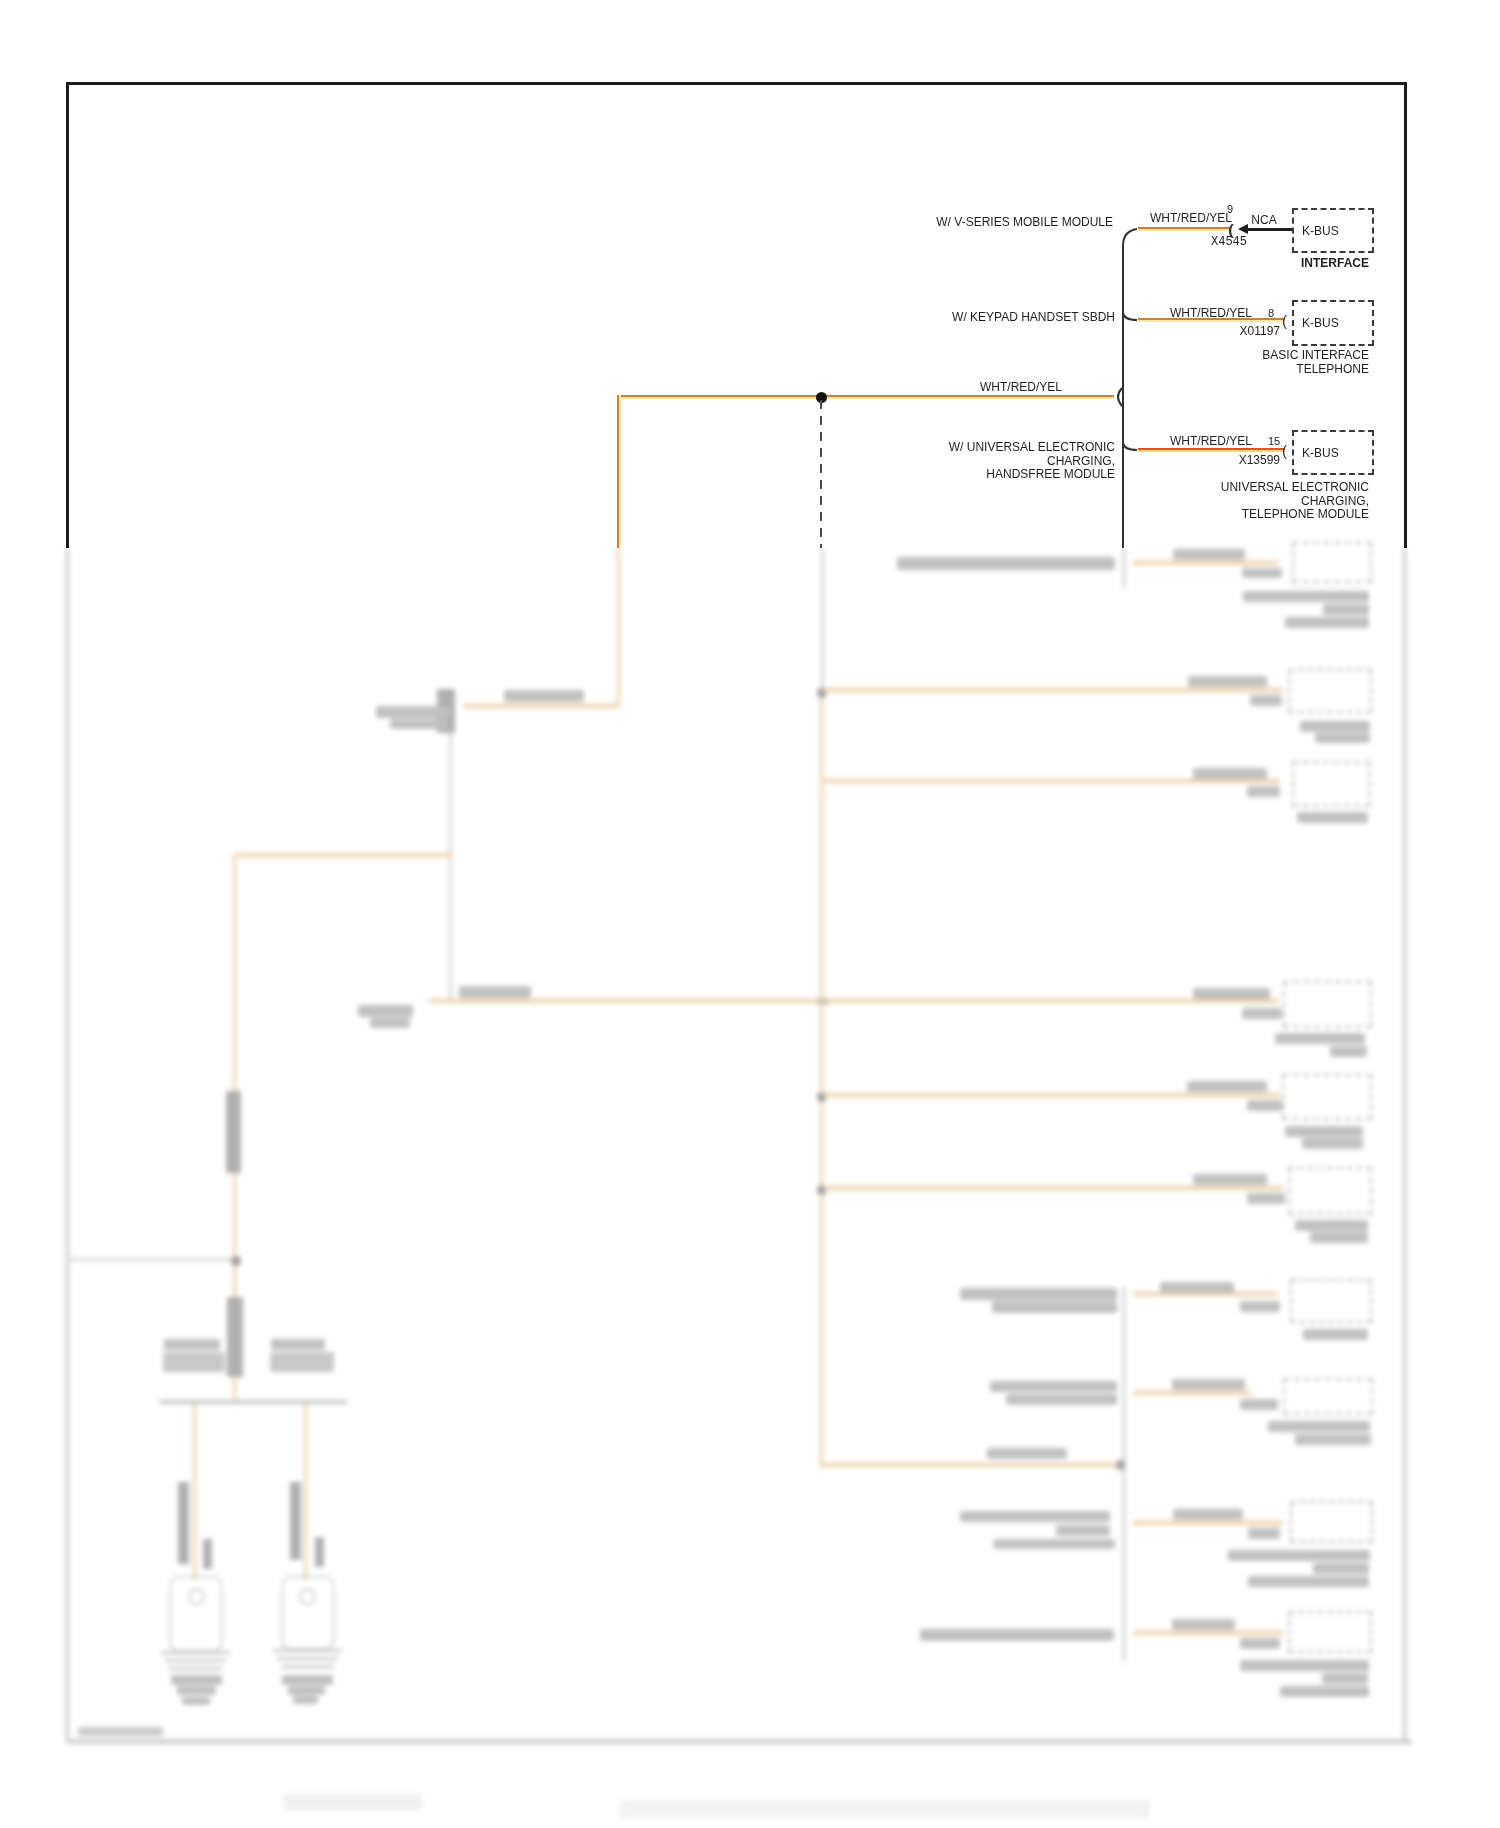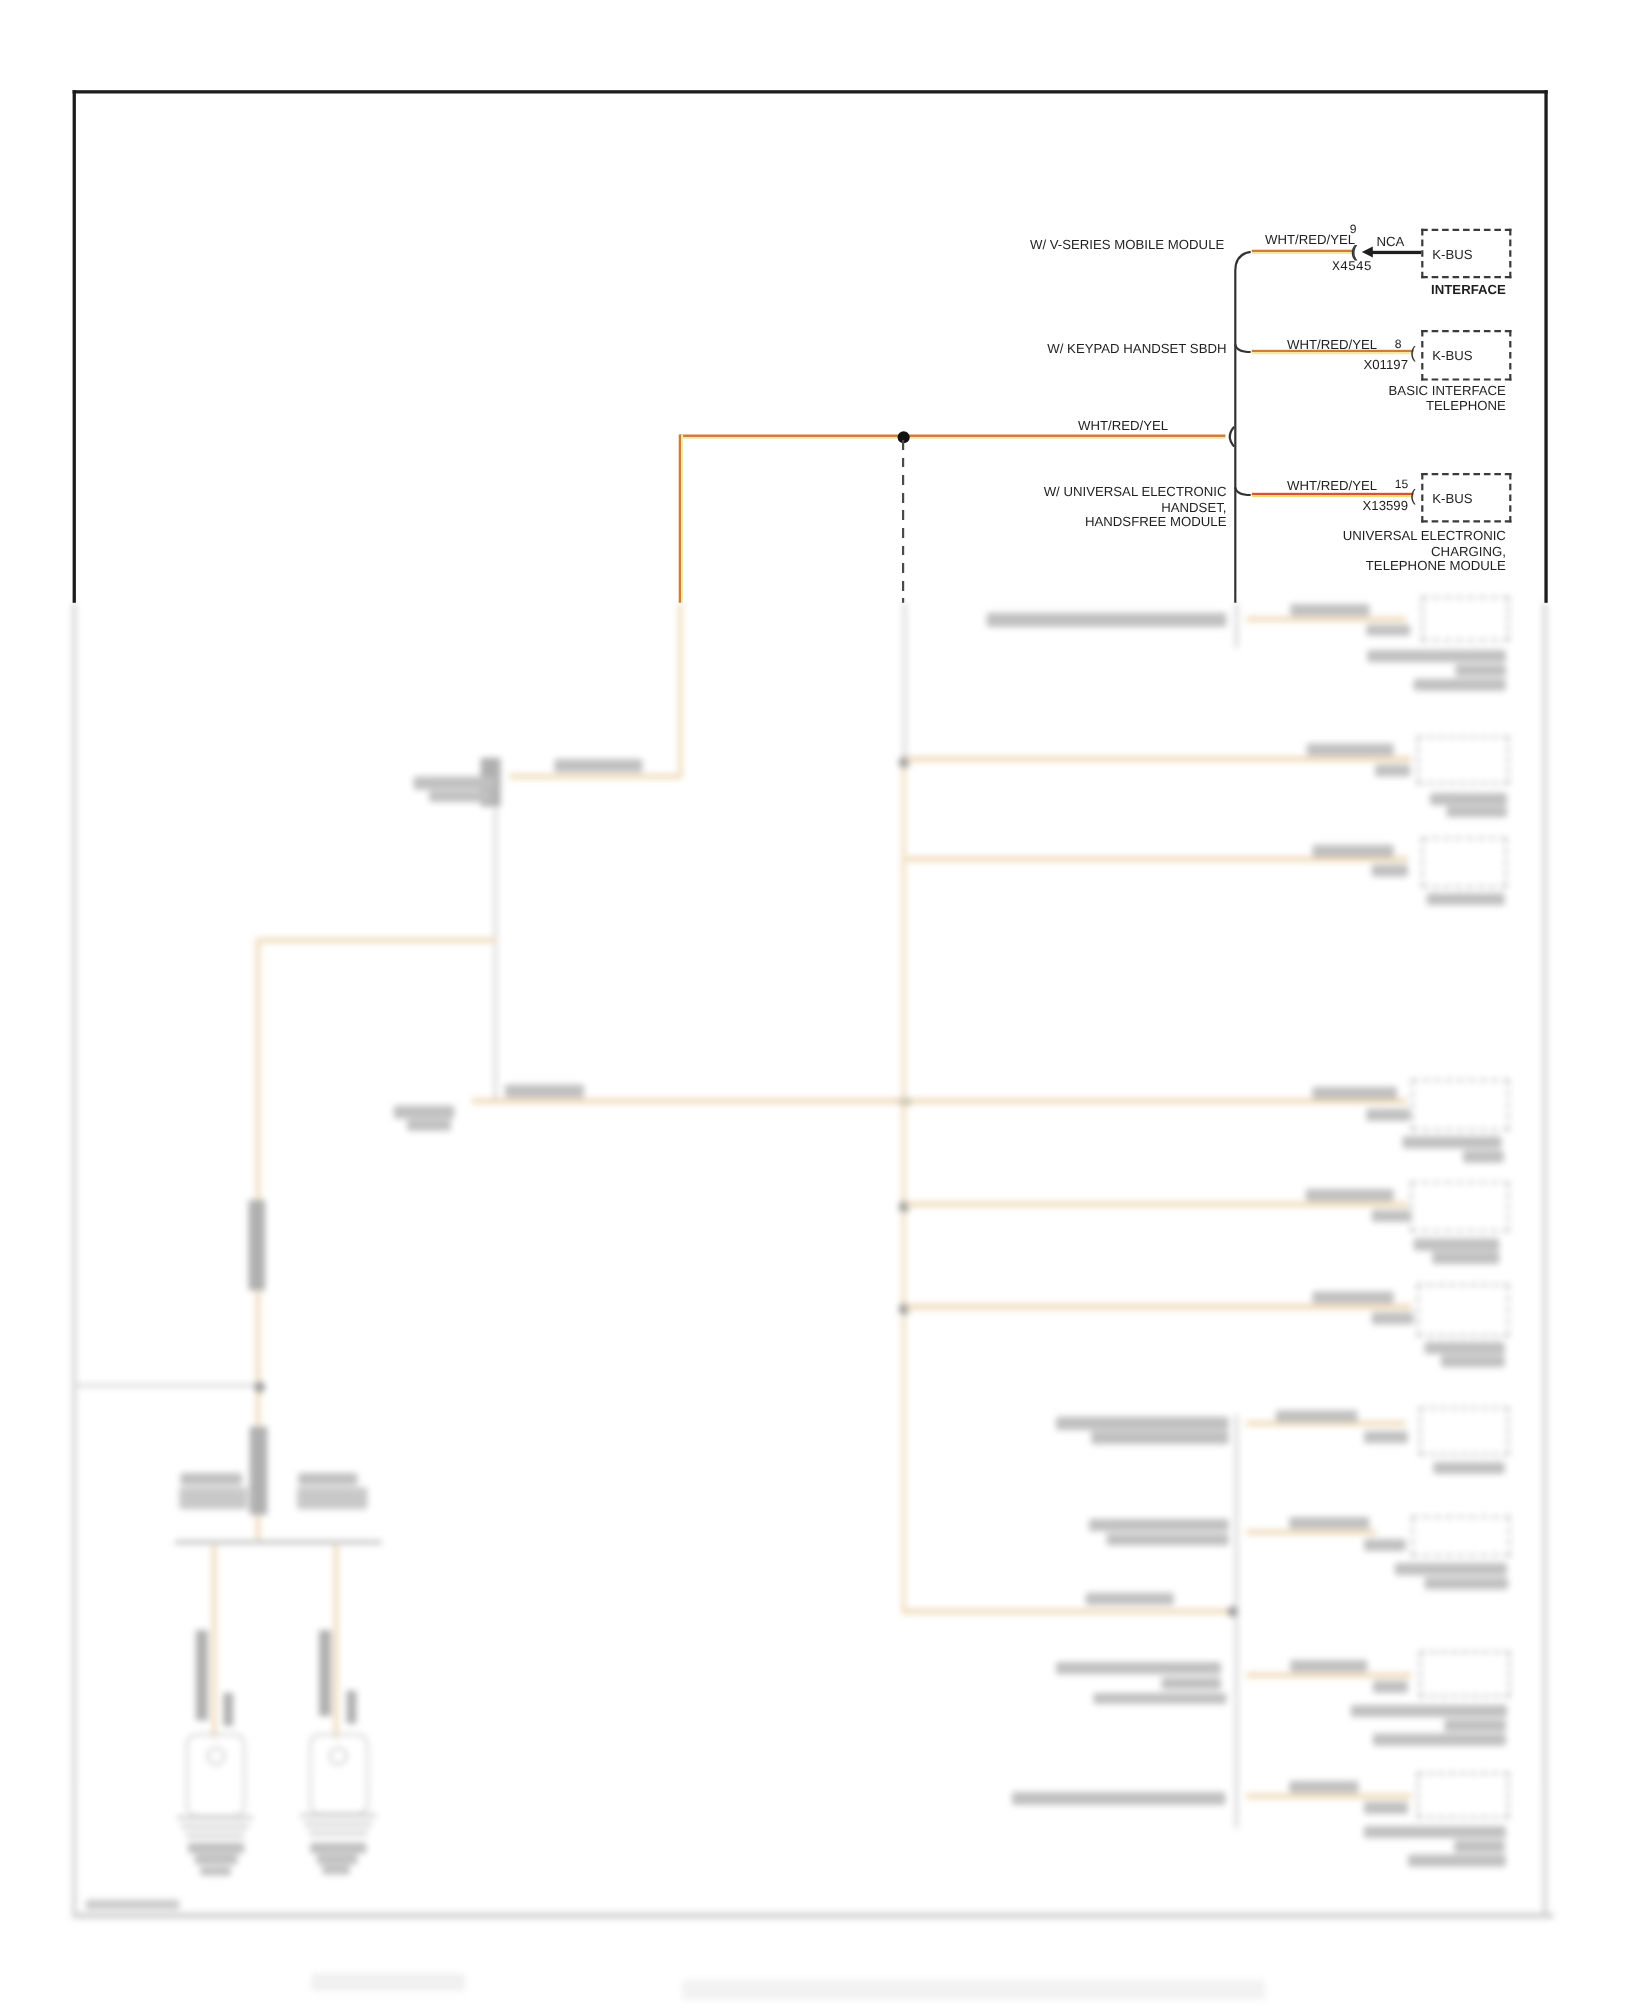--- a/index.html
+++ b/index.html
@@ -211,21 +211,21 @@
   <div class="abs dash-v" style="left:820px;top:400px;height:148px;"></div>
 
   <svg class="abs" style="left:0;top:0;" width="1500" height="600">
     <path d="M1137,229 Q1123,231 1123,246 L1123,548" stroke="#333" stroke-width="2" fill="none"></path>
     <path d="M1123,313 Q1124,320 1137,320" stroke="#333" stroke-width="2" fill="none"></path>
     <path d="M1123,443 Q1124,450 1137,450" stroke="#333" stroke-width="2" fill="none"></path>
     <path d="M1122,388 Q1114,397 1122,406" stroke="#333" stroke-width="2" fill="none"></path>
   </svg>
 
   <div class="abs txt r" style="left:860px;top:441px;width:255px;">W/ UNIVERSAL ELECTRONIC
-HANDSET,
+CHARGING,
 HANDSFREE MODULE</div>
   <div class="abs txt c" style="left:1170px;top:435px;width:78px;">WHT/RED/YEL</div>
   <div class="abs txt small" style="left:1268px;top:435px;">15</div>
   <div class="abs wire-red" style="left:1138px;top:448px;width:147px;"></div>
   <div class="abs glyph" style="left:1282px;top:442px;">(</div>
   <div class="abs txt r" style="left:1210px;top:454px;width:70px;">X13599</div>
   <div class="abs kbox" style="left:1292px;top:430px;width:78px;height:41px;">
       <span>K-BUS</span>
     </div>
   <div class="abs txt r" style="left:1206px;top:481px;width:163px;">UNIVERSAL ELECTRONIC

